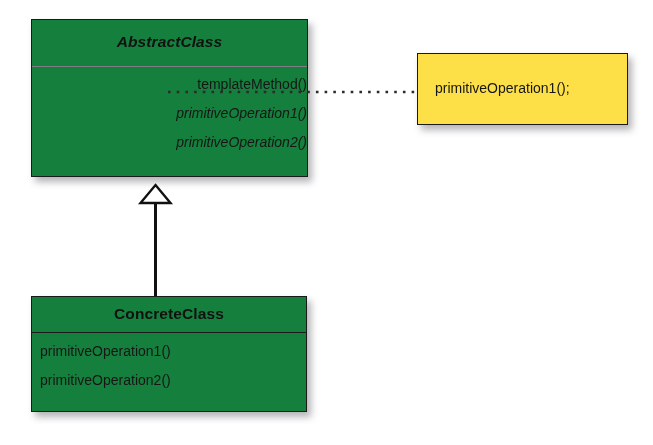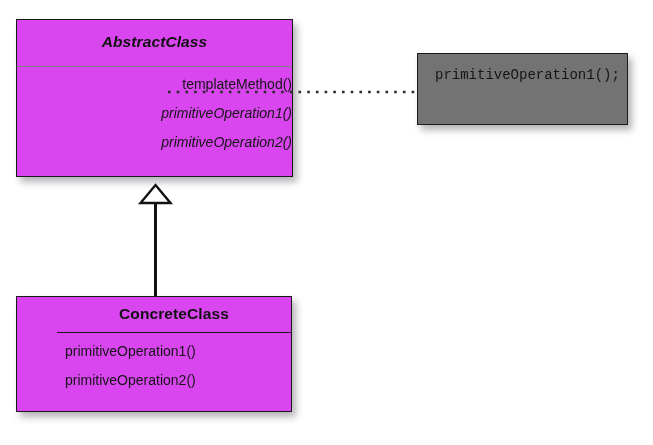--- a/index.html
+++ b/index.html
@@ -22,24 +22,25 @@
     left: 0;
     top: 0;
     width: 653px;
     height: 445px;
     background: #ffffff;
   }
 
   
   .uml-box {
     position: absolute;
-    background: #d946ef;
+    background: #15803d;
     border: 1.5px solid #1a1a1a;
     box-sizing: border-box;
     box-shadow: 4px 5px 7px rgba(60, 60, 70, 0.38);
+    margin-left: 15px;
   }
 
   .uml-title {
     box-sizing: border-box;
     width: 100%;
     text-align: center;
     color: #111111;
     font-size: 15.5px;
     letter-spacing: 0.1px;
   }
@@ -90,44 +91,42 @@
     padding-top: 3px;
     text-align: right;
   }
 
   
   #concrete-class-box {
     left: 16px;
     top: 296px;
     width: 276px;
     height: 116px;
-    padding-left: 40px;
   }
   #concrete-class-box .uml-title {
     height: 35px;
     line-height: 34px;
   }
   #concrete-class-box .uml-members {
     padding-top: 4px;
   }
 
   
   #note-box {
     left: 417px;
     top: 53px;
     width: 211px;
     height: 72px;
-    background: #737373;
+    background: #fde047;
     border: 1.5px solid #1a1a1a;
     box-sizing: border-box;
     box-shadow: 4px 5px 7px rgba(60, 60, 70, 0.38);
     position: absolute;
     padding-left: 17px;
-    padding-top: 6px;
-    font-family: Liberation Mono, monospace;
+    padding-top: 19px;
   }
   #note-box .note-line {
     color: #161616;
     font-size: 14px;
     line-height: 30px;
     white-space: nowrap;
   }
 
   
   #note-connector {

